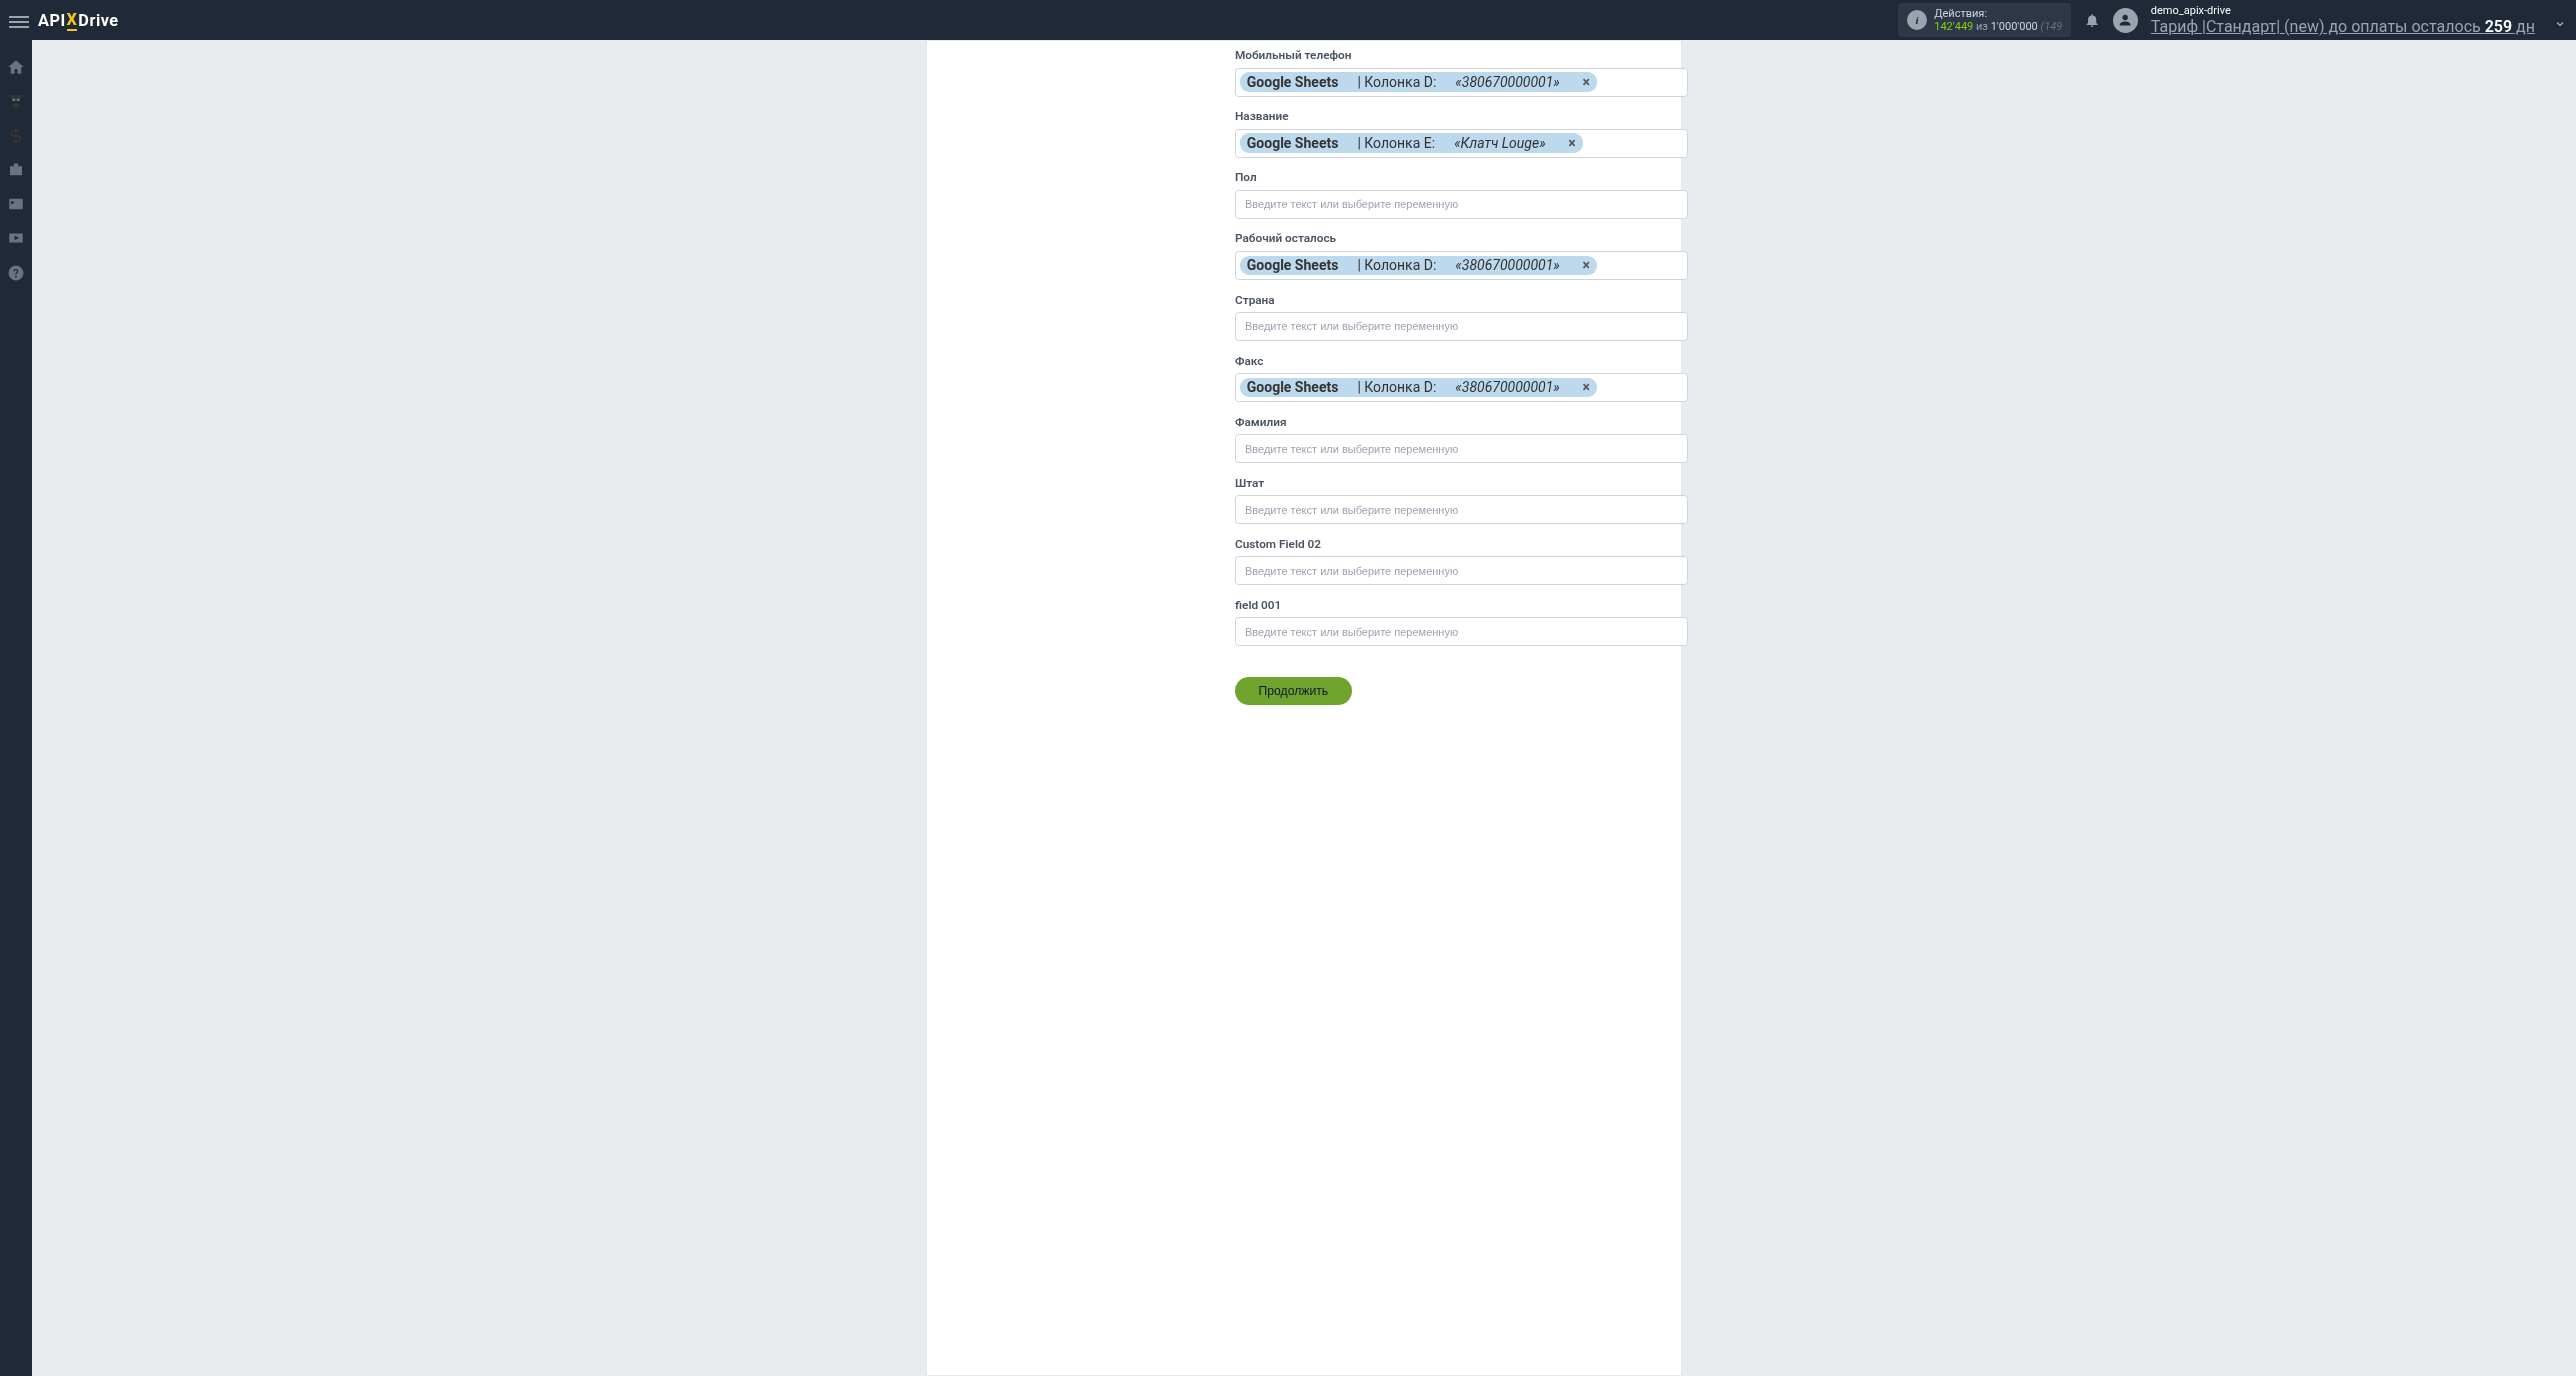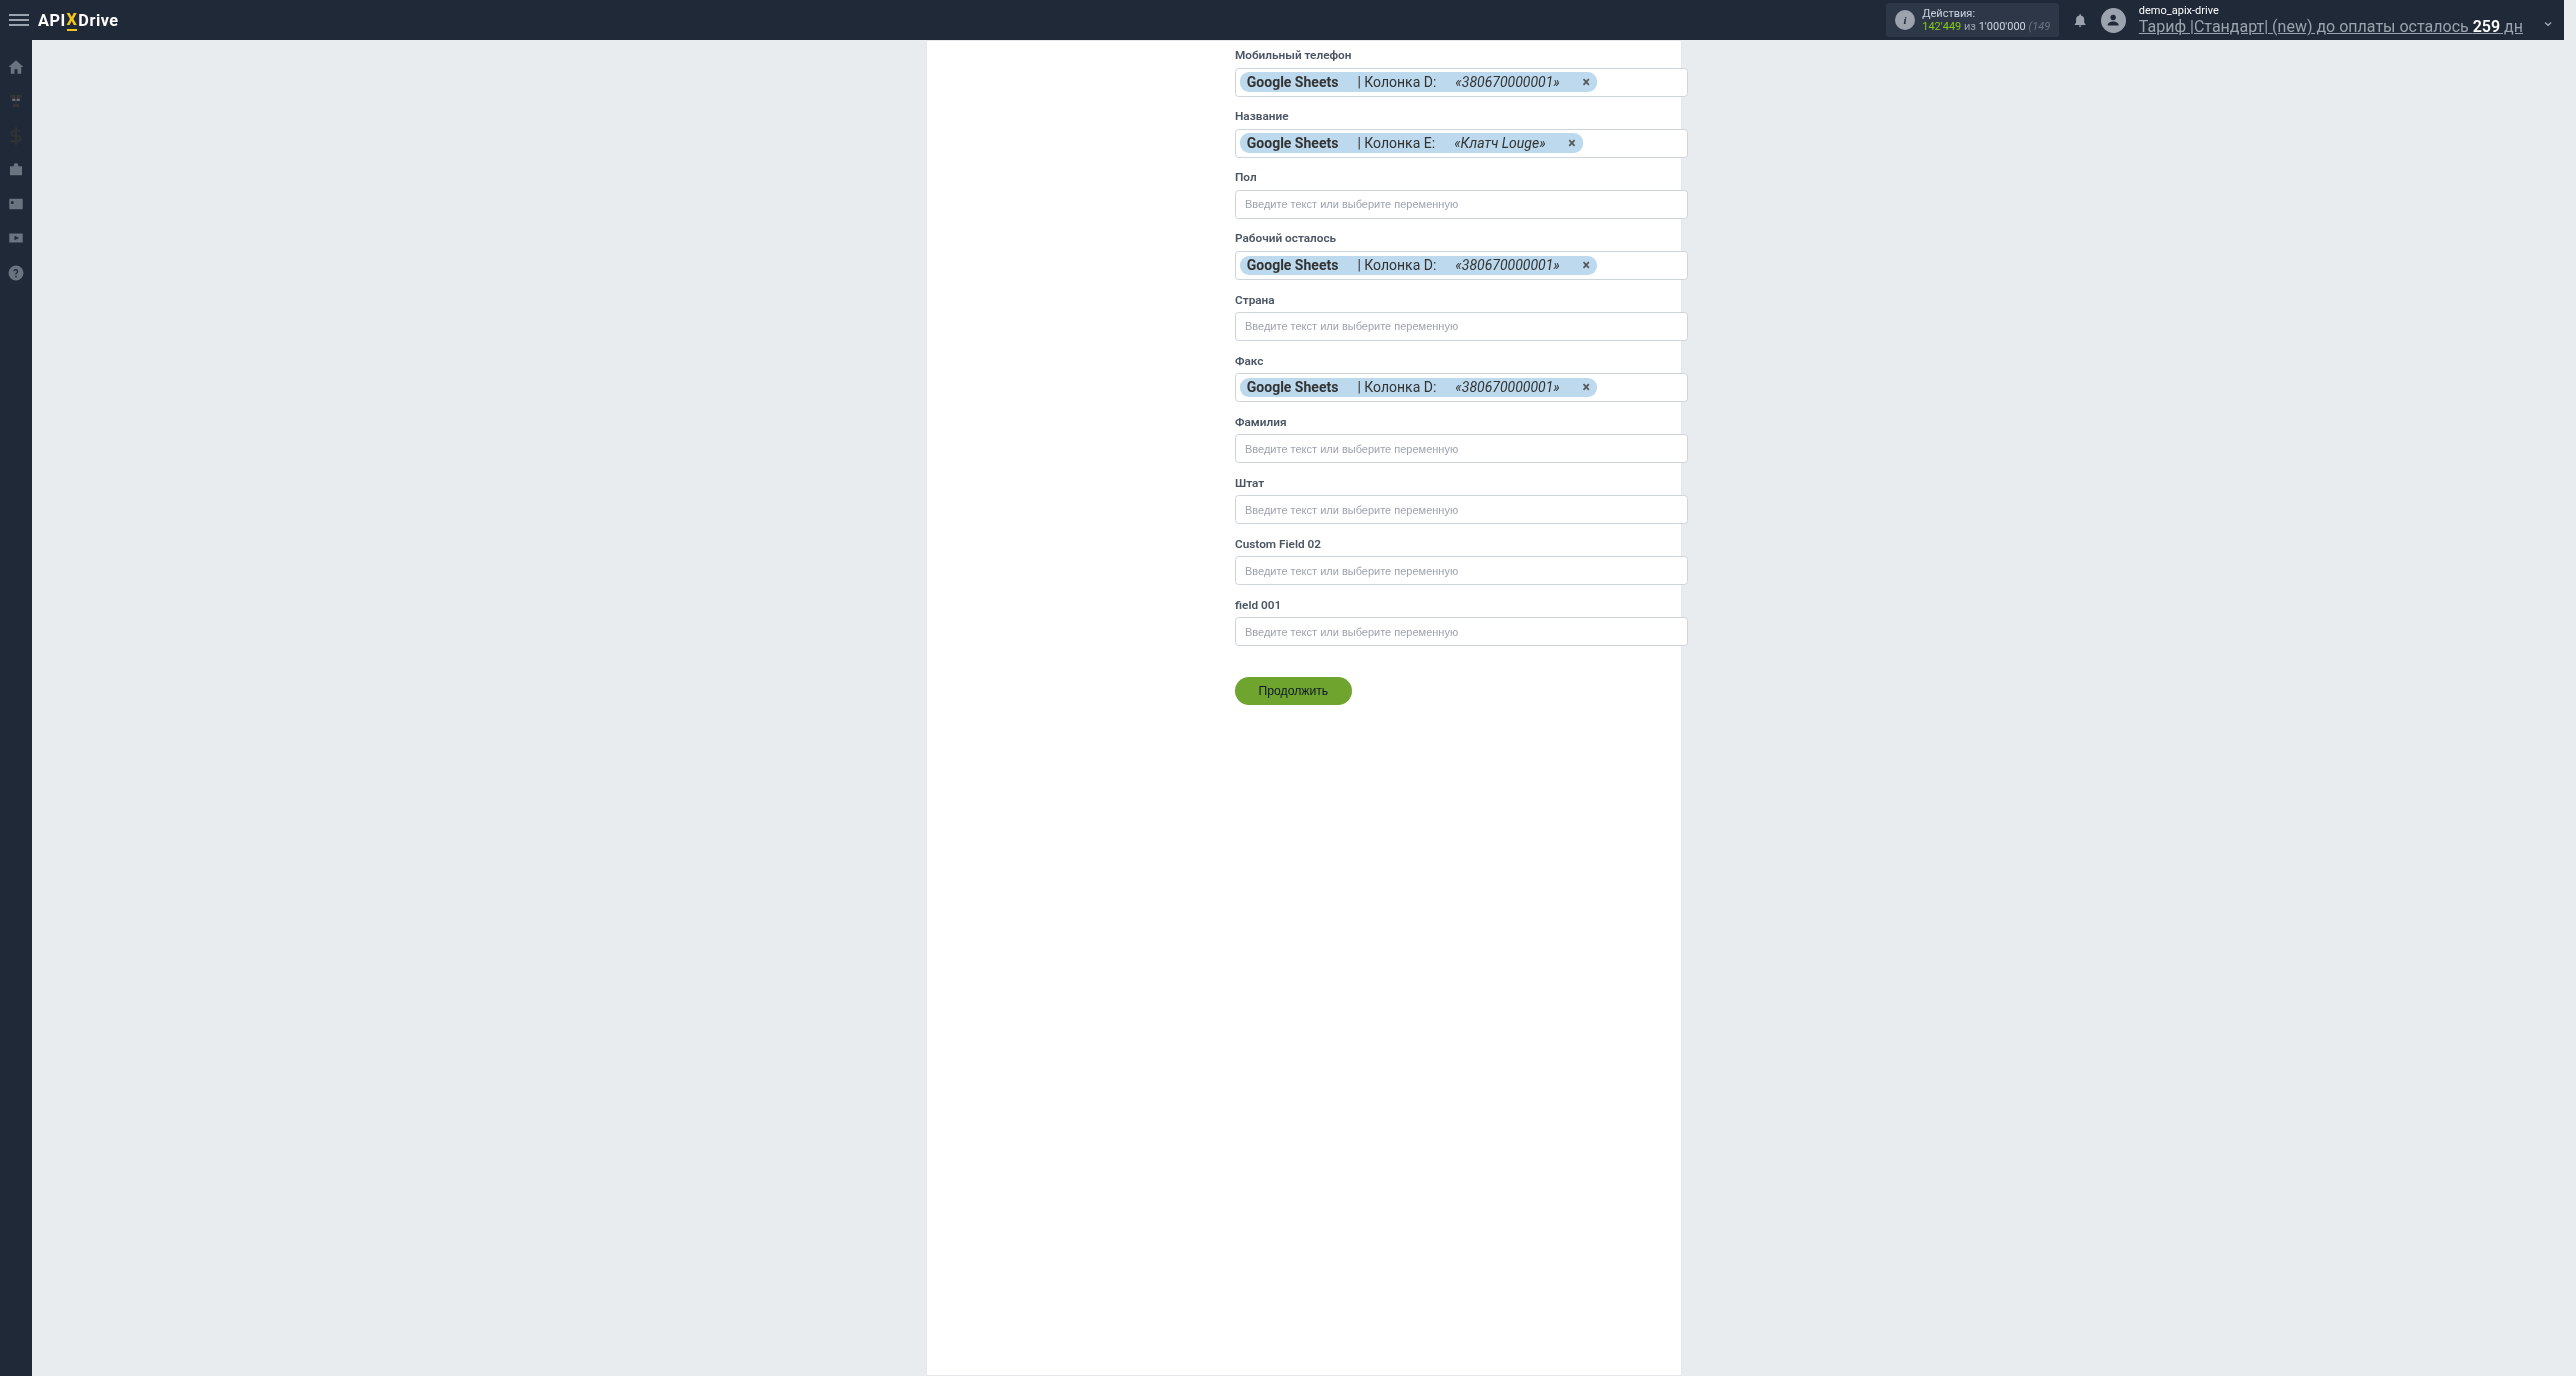--- a/index.html
+++ b/index.html
@@ -1,17 +1,17 @@
 <!DOCTYPE html>
 <html style="font-size:14.5px"><head>
 <meta charset="utf-8">
 <style>
 * { box-sizing: border-box; margin: 0; padding: 0; }
 body { font-family: -apple-system, BlinkMacSystemFont, "Segoe UI", Roboto, Arial, sans-serif; background: #e9ecef; color: #333; font-size: 12.7px; }
-.topbar { background: #1f2937; height: 40px; display: flex; align-items: center; padding: 12px 9px; color: #fff; position: fixed; top:0; left:0; right:12px; z-index:10;}
+.topbar { background: #1f2937; height: 40px; display: flex; padding: 12px 9px; color: #fff; position: fixed; top:0; left:0; right:0; z-index:10;}
 .hamburger { width: 20px; height: 20px; display:flex; flex-direction:column; justify-content:center; gap:3.6px; cursor:pointer; margin-right:9px;}
 .hamburger span { display:block; height:1.8px; background:#9ca3af; }
 .logo { display:flex; align-items:center; font-weight:700; font-size:16.3px; letter-spacing:0.5px;}
 .logo .api { color:#fff; }
 .logo .x { color:#f5c518; font-weight:800; border-bottom:2.7px solid #f5c518; margin:0 0.9px;}
 .logo .drive { color:#fff; }
 .topbar-right { margin-left:auto; display:flex; align-items:center; gap:12.7px;}
 .actions-box { background:#2d3748; border-radius:3.6px; padding:3.6px 9px; display:flex; align-items:center; gap:7.2px; font-size:11px; color:#cbd5e0;}
 .actions-box .info-icon { width:20px; height:20px; border-radius:50%; background:#9ca3af; color:#1f2937; display:flex; align-items:center; justify-content:center; font-weight:bold; font-style:italic; font-family:serif;}
 .actions-box .line1 { color:#cbd5e0;}

